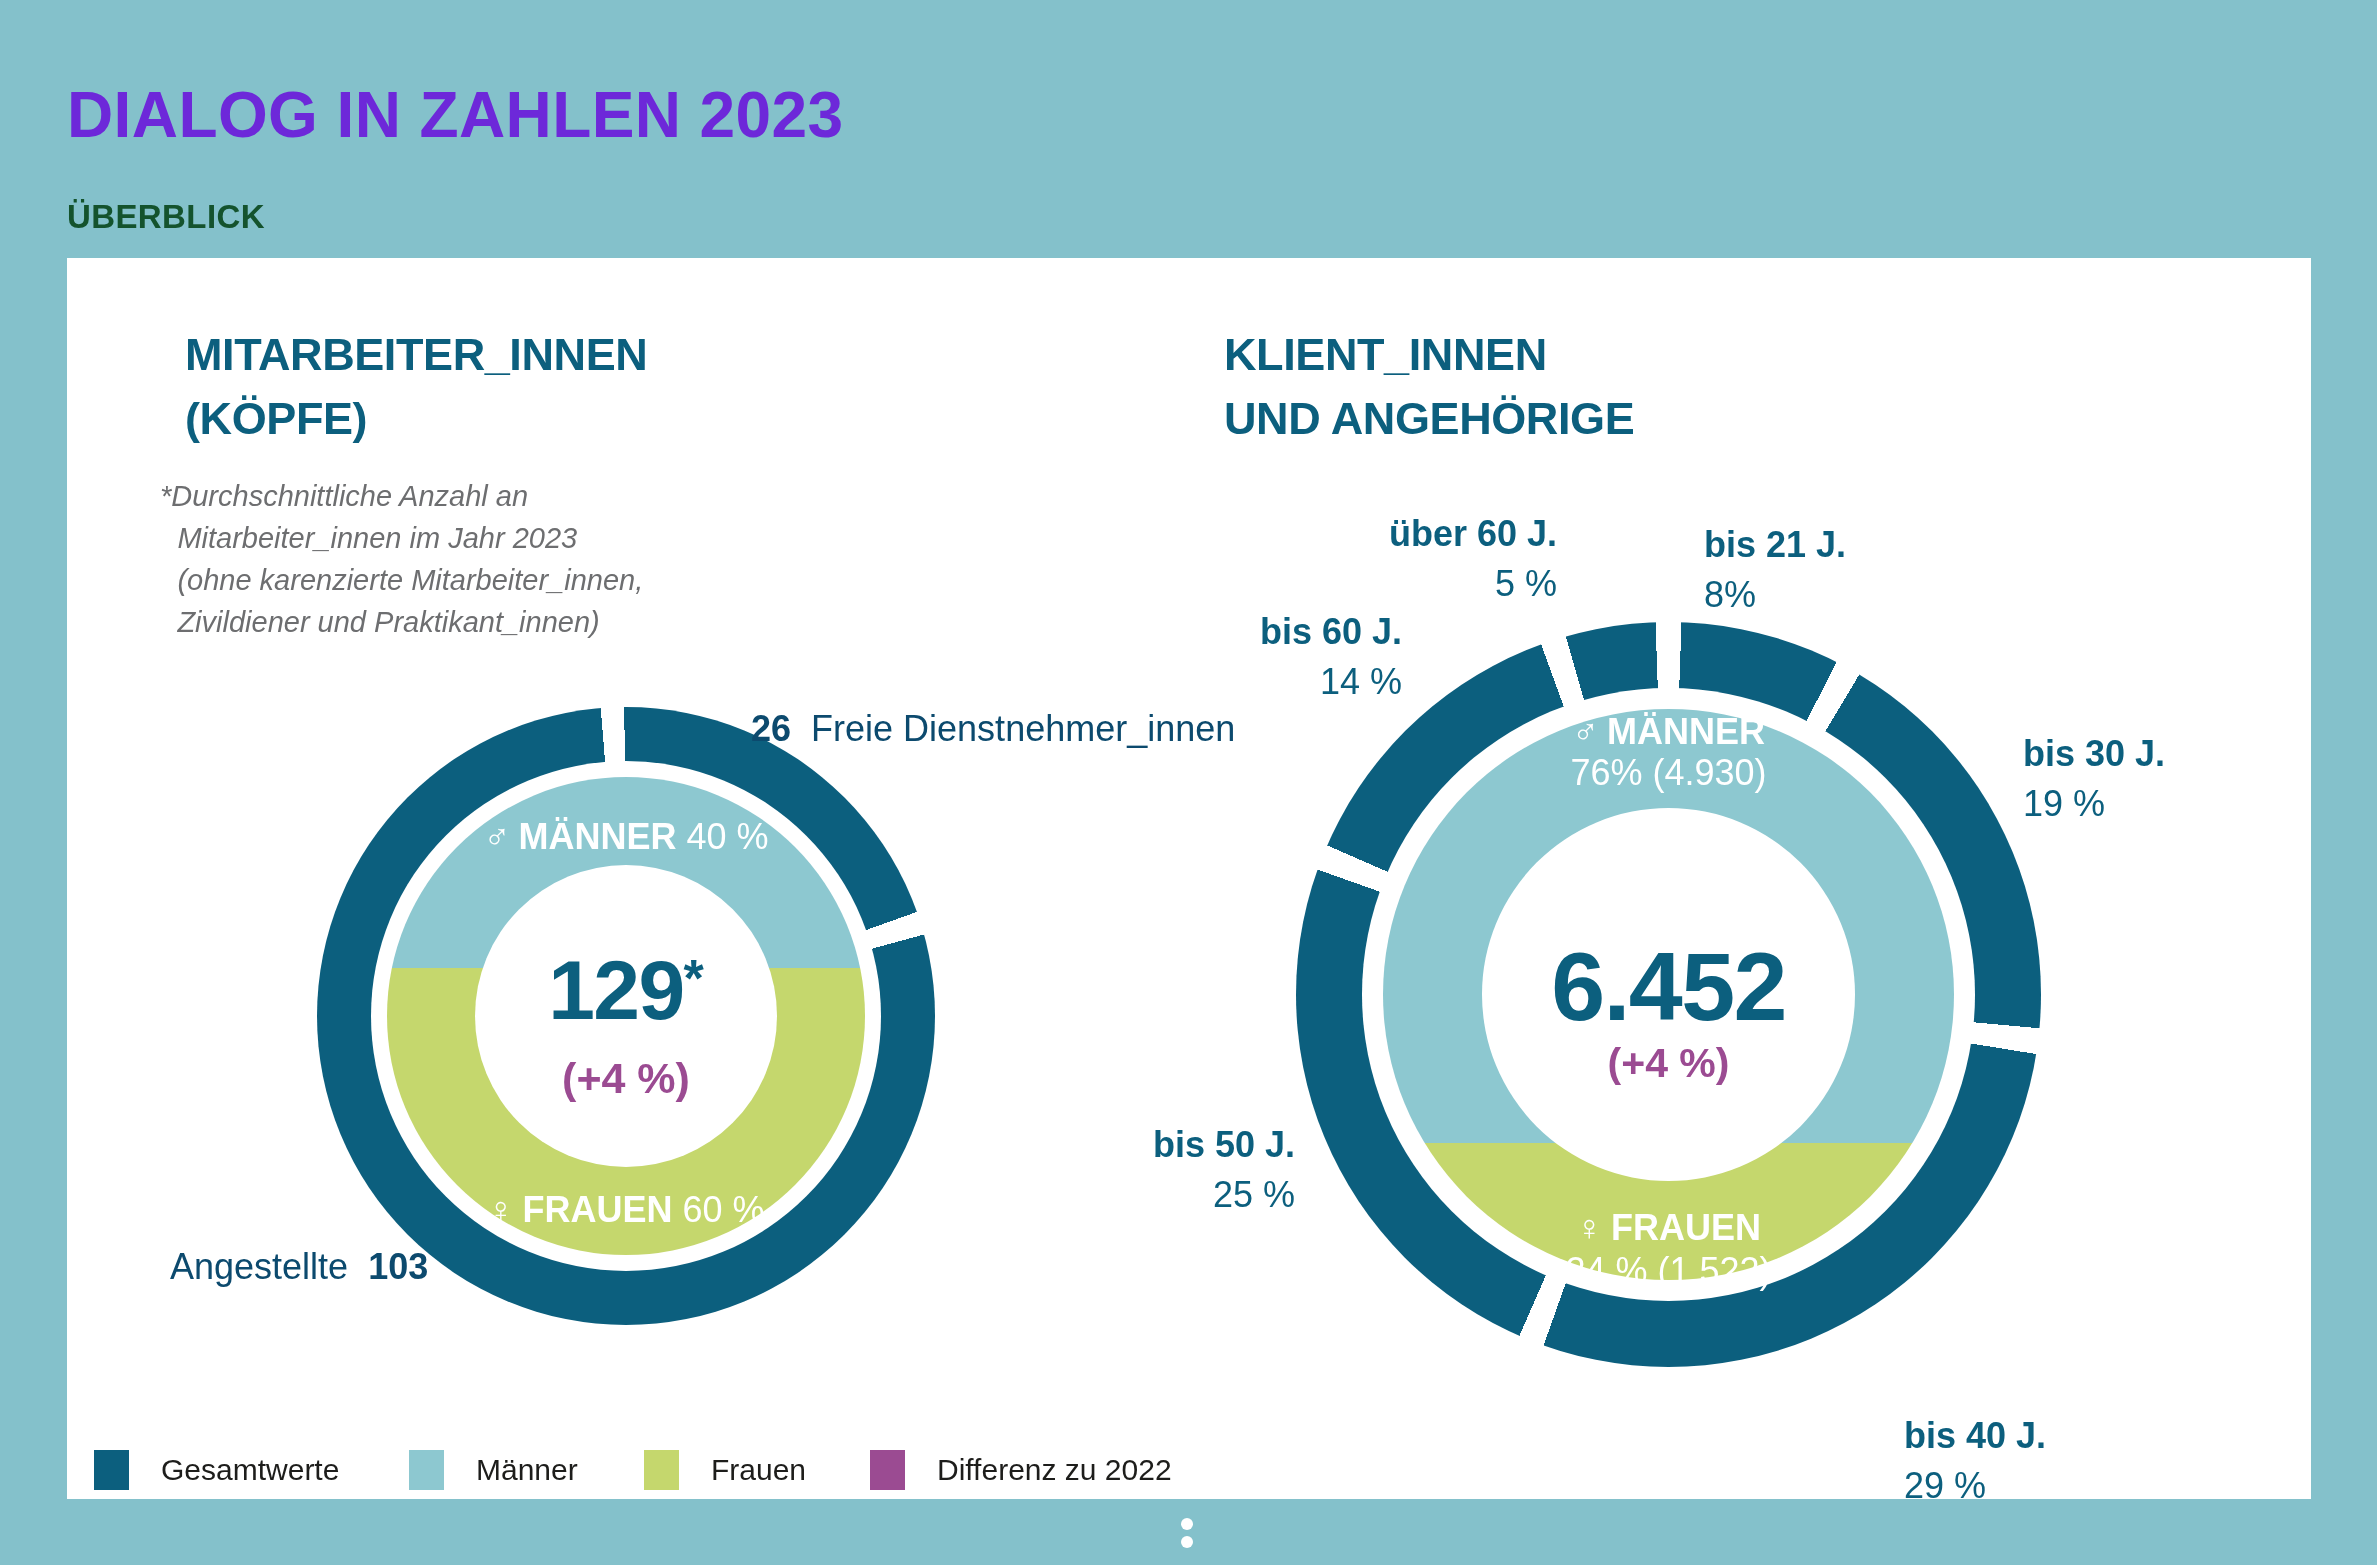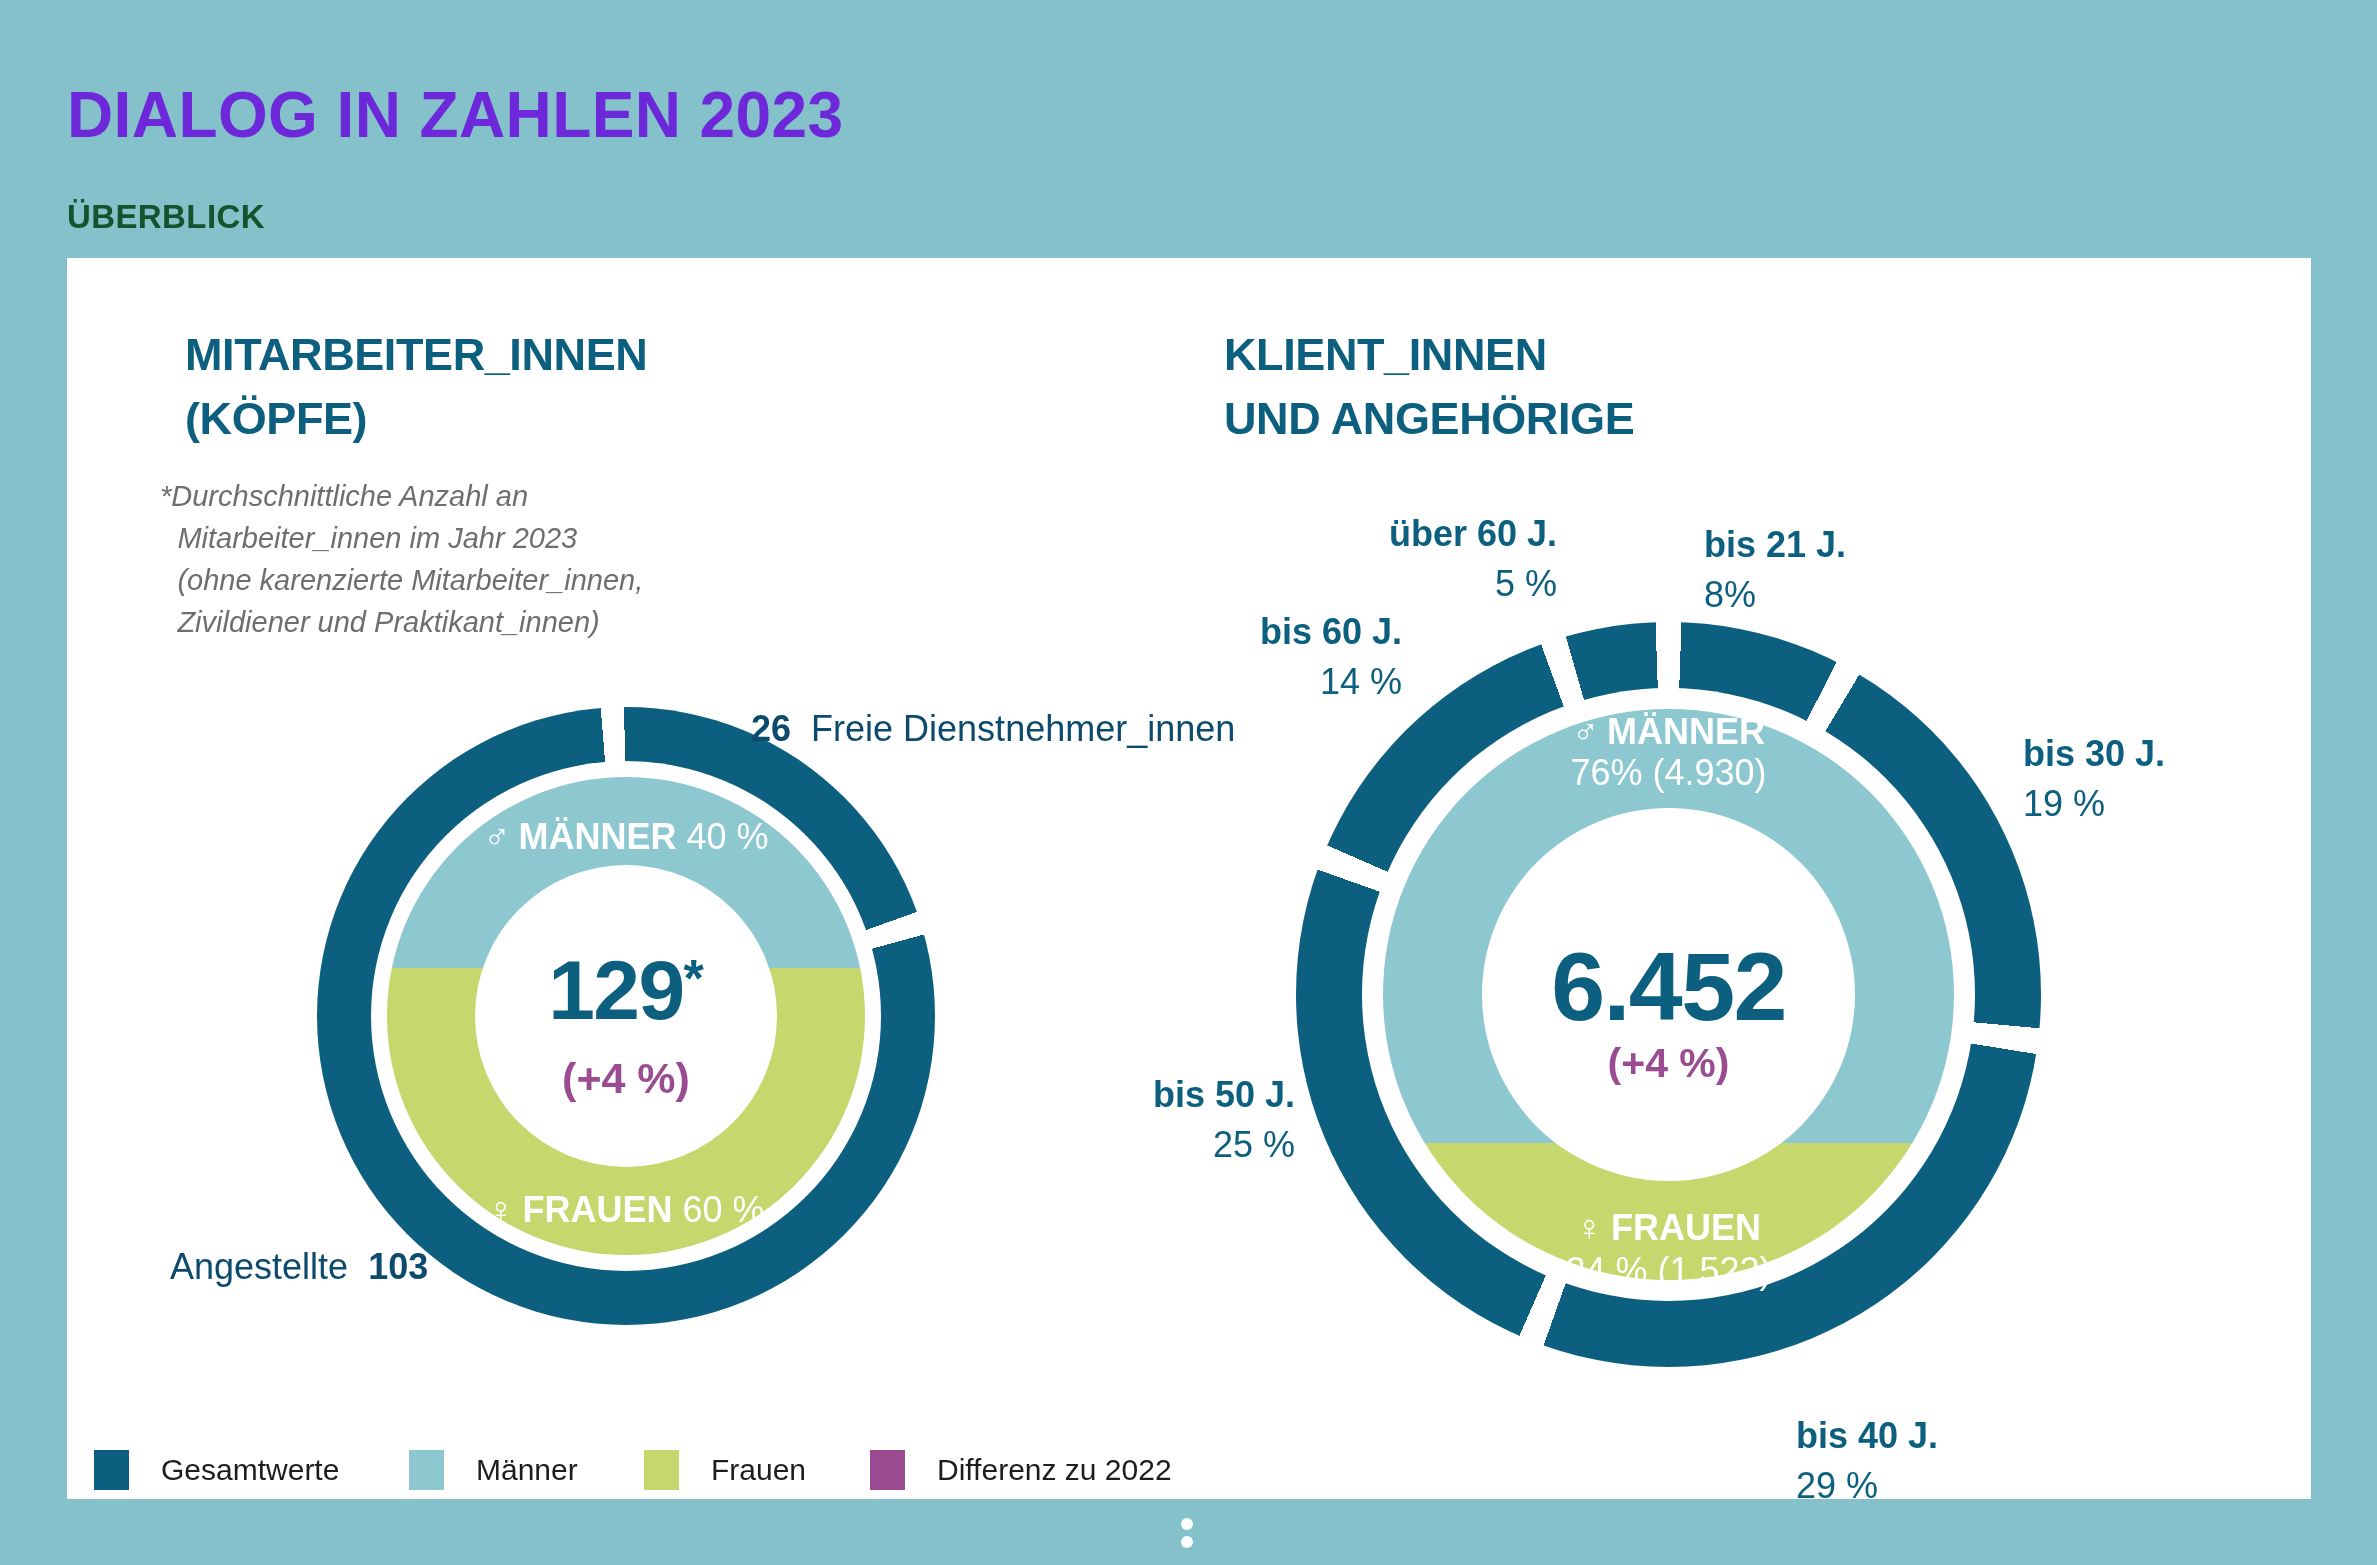--- a/index.html
+++ b/index.html
@@ -82,22 +82,22 @@
   .callout.angestellte{left:170px;top:1246px;}
 
   
   .age{font-size:36px;color:#0c5f7e;line-height:1.38;white-space:nowrap;}
   .age .nm{font-weight:700;}
   .age .pc{font-weight:400;font-size:36px;}
   .age.r{text-align:right;}
   .age.ueber60{right:820px;top:509px;}
   .age.bis21{left:1704px;top:520px;}
   .age.bis30{left:2023px;top:729px;}
-  .age.bis40{left:1796px;top:1411px;}
-  .age.bis50{right:1082px;top:1070px;}
+  .age.bis40{left:1904px;top:1411px;}
+  .age.bis50{right:1082px;top:1120px;}
   .age.bis60{right:975px;top:607px;}
 
   
   .legend{left:94px;top:1450px;width:2140px;height:44px;}
   .legend-item{position:absolute;top:0;display:flex;align-items:center;gap:32px;}
   .legend-item .sw{width:35px;height:40px;flex:0 0 auto;}
   .legend-item .lb{font-size:30px;color:#1d1d1b;white-space:nowrap;}
   .li-0{left:0;}   .li-0 .sw{background:#0c5f7e;}
   .li-1{left:315px;}.li-1 .sw{background:#8dc8d0;}
   .li-2{left:550px;}.li-2 .sw{background:#c5d76d;}

